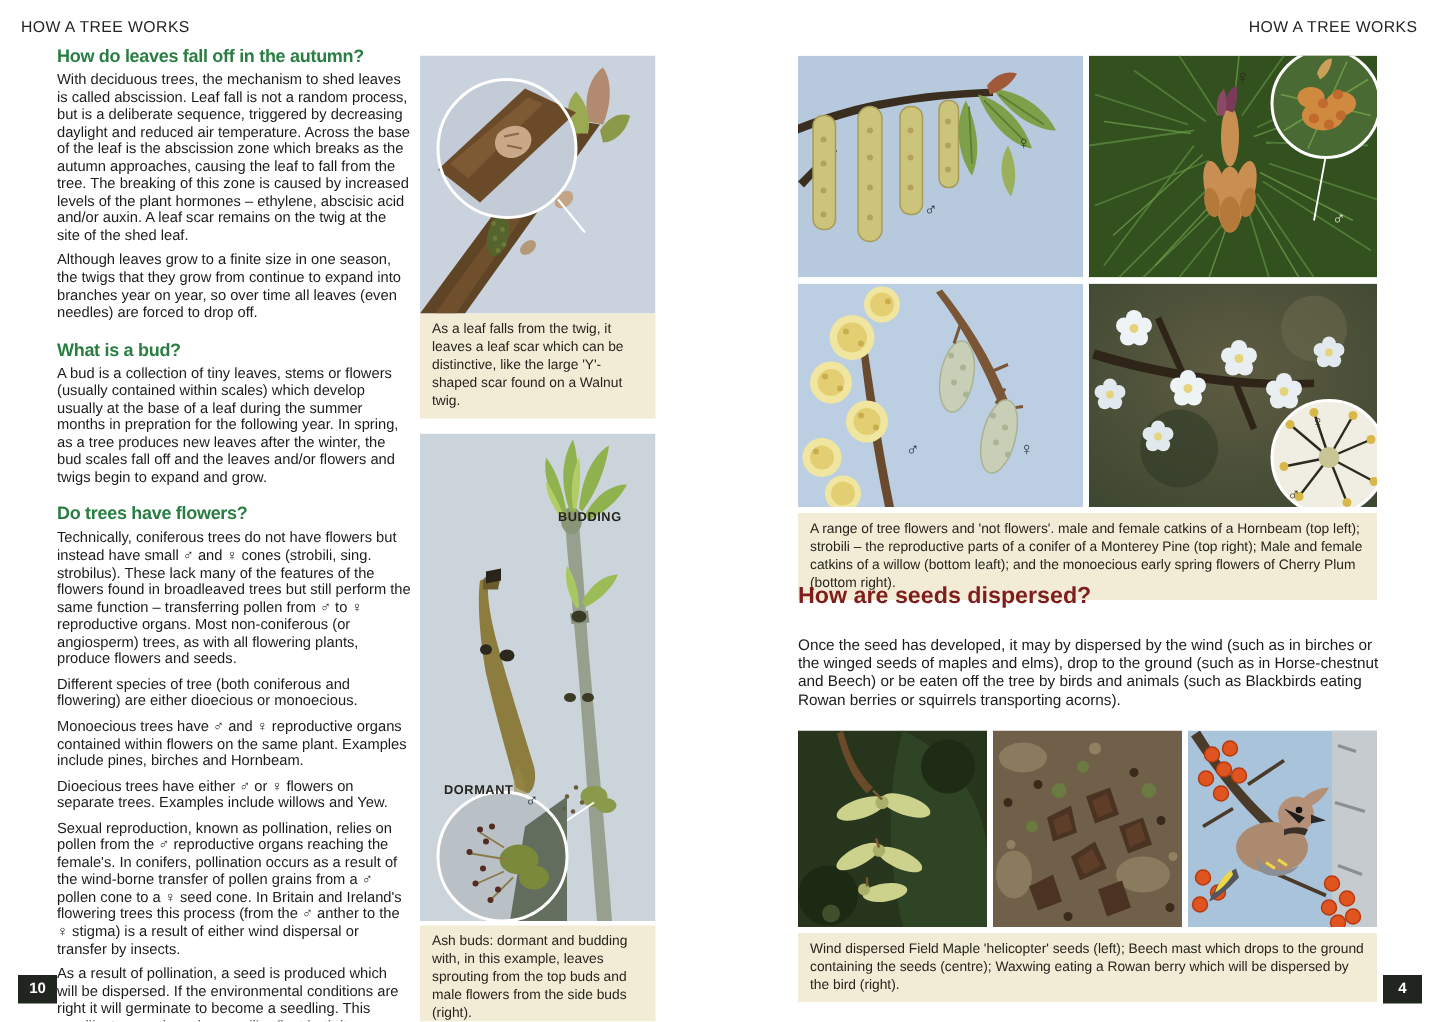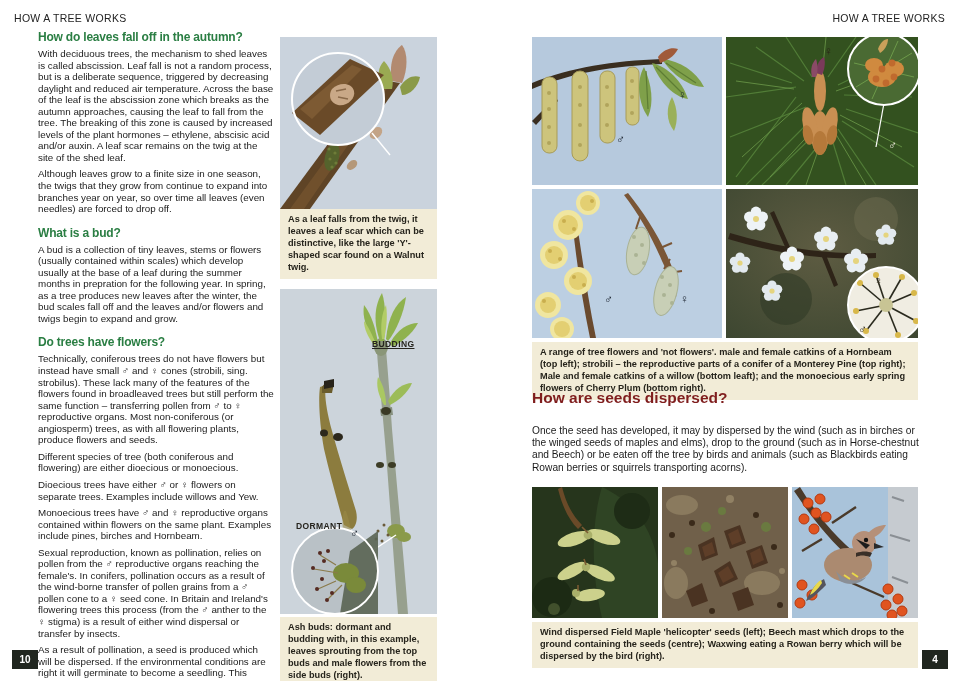--- a/index.html
+++ b/index.html
@@ -11,25 +11,25 @@
 
   
   .text-col{position:absolute;left:38px;top:30px;width:236px;}
   .text-col h3{font-size:12px;font-weight:bold;color:#2a7e43;margin:11px 0 4px;letter-spacing:-.2px;}
   .text-col h3:first-child{margin-top:0;}
   .text-col p{font-size:9.8px;line-height:1.18;margin:0 0 5px;}
 
   
   .fig-col{position:absolute;left:280px;top:37px;width:157px;}
   .photo{display:block;}
-  .caption{background:#f2ecd7;padding:5px 8px;font-size:9.2px;line-height:1.3;color:#26241c;font-weight:bold;}
+  .caption{background:#f2ecd7;padding:5px 8px;font-size:9.2px;line-height:1.3;color:#26241c;}
   .fig2{margin-top:10px;position:relative;}
   .fig1{position:relative;}
   .photo-label{position:absolute;font-size:8.5px;font-weight:bold;color:#26241e;letter-spacing:.4px;}
-  .lbl-budding{left:92px;top:50px;text-decoration:underline;}
+  .lbl-budding{left:92px;top:50px;}
   .lbl-dormant{left:16px;top:232px;}
   .sym{position:absolute;font-size:12px;font-weight:bold;color:#1c2430;line-height:1;}
 
   
   .flower-grid{position:absolute;left:532px;top:37px;width:386px;height:301px;
                display:grid;grid-template-columns:190px 192px;grid-template-rows:148px 149px;gap:4px;}
   .tile{position:relative;overflow:hidden;}
   .grid-caption{position:absolute;left:532px;top:342px;width:370px;}
   .seeds{position:absolute;left:532px;top:389px;width:394px;}
   .seeds h3{font-size:15.5px;font-weight:bold;color:#7f1d1d;margin:0 0 18px;}
@@ -53,22 +53,22 @@
     <h3>How do leaves fall off in the autumn?</h3>
     <p>With deciduous trees, the mechanism to shed leaves is called abscission. Leaf fall is not a random process, but is a deliberate sequence, triggered by decreasing daylight and reduced air temperature. Across the base of the leaf is the abscission zone which breaks as the autumn approaches, causing the leaf to fall from the tree. The breaking of this zone is caused by increased levels of the plant hormones – ethylene, abscisic acid and/or auxin. A leaf scar remains on the twig at the site of the shed leaf.</p>
     <p>Although leaves grow to a finite size in one season, the twigs that they grow from continue to expand into branches year on year, so over time all leaves (even needles) are forced to drop off.</p>
 
     <h3>What is a bud?</h3>
     <p>A bud is a collection of tiny leaves, stems or flowers (usually contained within scales) which develop usually at the base of a leaf during the summer months in prepration for the following year. In spring, as a tree produces new leaves after the winter, the bud scales fall off and the leaves and/or flowers and twigs begin to expand and grow.</p>
 
     <h3>Do trees have flowers?</h3>
     <p>Technically, coniferous trees do not have flowers but instead have small ♂ and ♀ cones (strobili, sing. strobilus). These lack many of the features of the flowers found in broadleaved trees but still perform the same function – transferring pollen from ♂ to ♀ reproductive organs. Most non-coniferous (or angiosperm) trees, as with all flowering plants, produce flowers and seeds.</p>
     <p>Different species of tree (both coniferous and flowering) are either dioecious or monoecious.</p>
+    <p>Monoecious trees have ♂ and ♀ reproductive organs contained within flowers on the same plant. Examples include pines, birches and Hornbeam.</p>
     <p>Dioecious trees have either ♂ or ♀ flowers on separate trees. Examples include willows and Yew.</p>
-    <p>Monoecious trees have ♂ and ♀ reproductive organs contained within flowers on the same plant. Examples include pines, birches and Hornbeam.</p>
     <p>Sexual reproduction, known as pollination, relies on pollen from the ♂ reproductive organs reaching the female's. In conifers, pollination occurs as a result of the wind-borne transfer of pollen grains from a ♂ pollen cone to a ♀ seed cone. In Britain and Ireland's flowering trees this process (from the ♂ anther to the ♀ stigma) is a result of either wind dispersal or transfer by insects.</p>
     <p>As a result of pollination, a seed is produced which will be dispersed. If the environmental conditions are right it will germinate to become a seedling. This seedling's genetic make-up will reflect both its parents.</p>
   </div>
 
   <div class="fig-col">
 
     <div class="fig1">
       <svg class="photo" width="157" height="172" viewBox="0 0 157 172">
         <rect width="157" height="172" fill="#cad3dd"></rect>
         <path d="M0 172 L96 42 L120 46 L30 172 Z" fill="#5f4426"></path>

